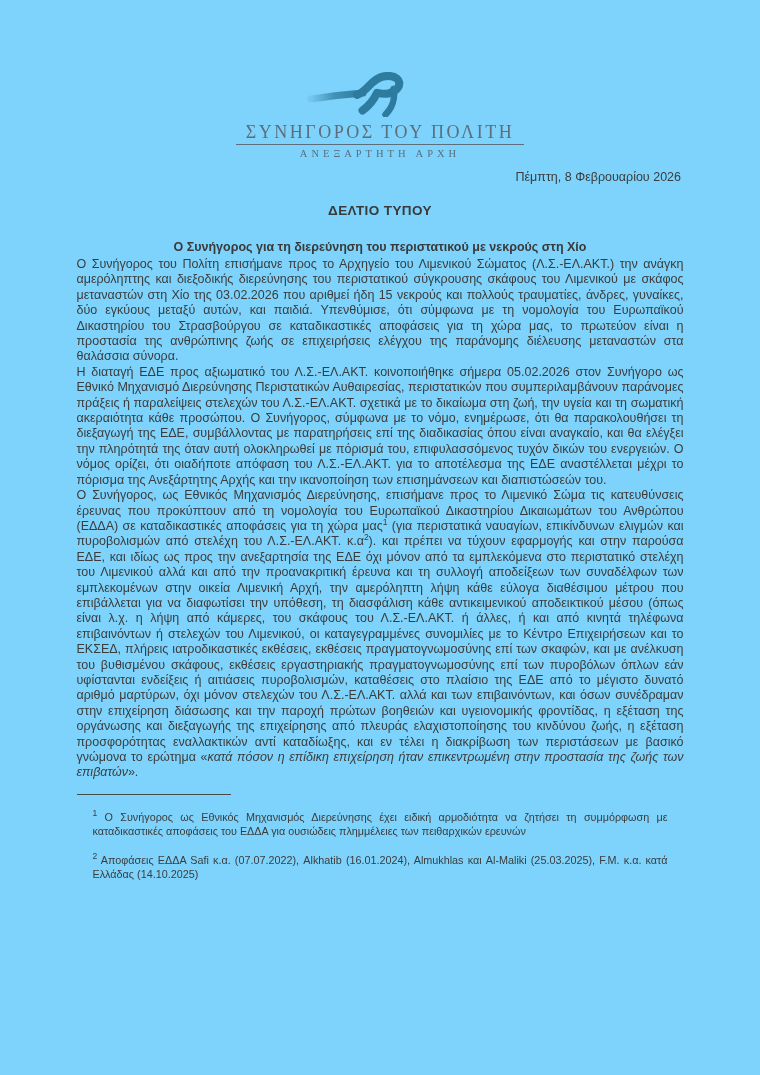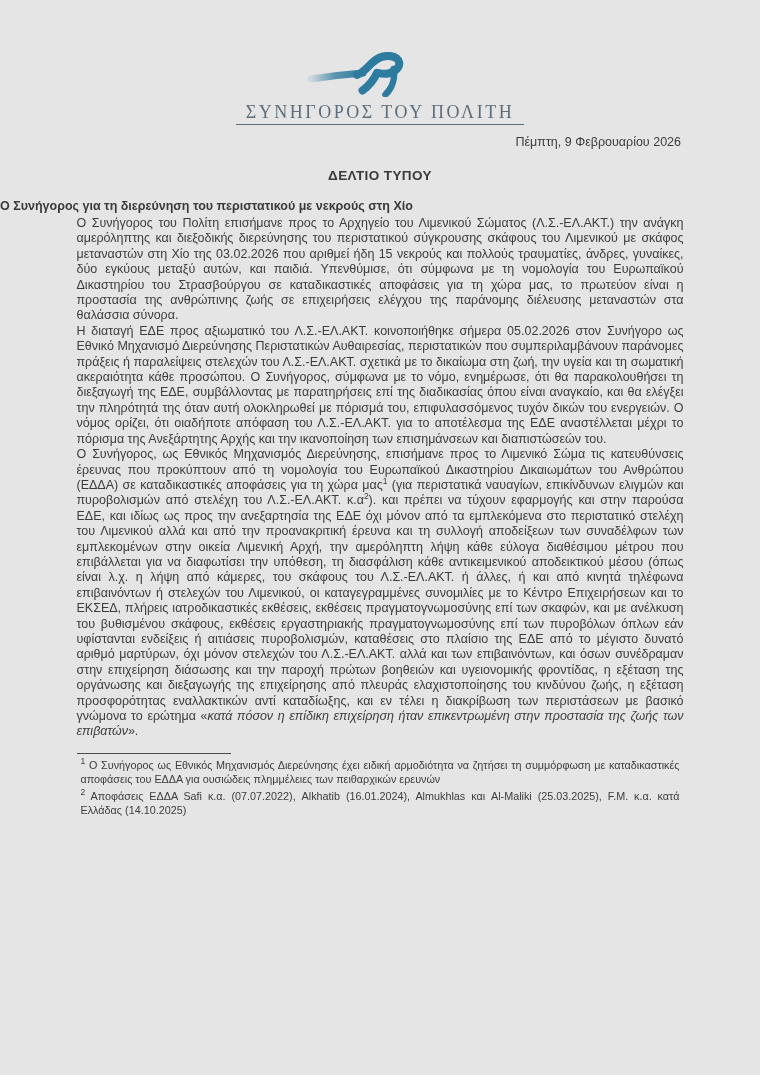--- a/index.html
+++ b/index.html
@@ -1,24 +1,24 @@
 <!DOCTYPE html>
 <html lang="el"><head>
 <meta charset="utf-8">
 <style>
   html, body { margin: 0; padding: 0; background: #ffffff; }
   .page {
     position: relative;
     width: 760px;
     height: 1075px;
-    background: #e5e5e5;
+    background: #7dd3fc;
     font-family: "Liberation Sans", sans-serif;
     color: #3c3c3c;
     box-sizing: border-box;
-    padding-top: 52px;
+    padding-top: 72px;
     overflow: hidden;
   }
   .logo-block { text-align: center; }
   .logo-icon svg { width: 150px; height: 45px; display: inline-block; }
   .logo-wordmark {
     font-family: "Liberation Serif", serif;
     font-size: 18px;
     letter-spacing: 2.5px;
     color: #5e6d7c;
     line-height: 20px;
@@ -46,23 +46,24 @@
   }
   .doc-title {
     text-align: center;
     font-size: 13.5px;
     font-weight: bold;
     letter-spacing: 0.4px;
     margin: 19px 0 0 0;
     color: #3a3a3a;
   }
   .doc-subtitle {
+    text-align: center;
     font-size: 12.5px;
     font-weight: bold;
-    margin: 16px 0 0 0;
+    margin: 22px 0 0 0;
     color: #3a3a3a;
   }
   main { width: 607px; margin: 3px auto 0 auto; }
   main p {
     font-size: 12.5px;
     line-height: 15.4px;
     text-align: justify;
     margin: 0 0 0 0;
   }
   sup { font-size: 8.5px; line-height: 0; vertical-align: super; }
@@ -72,21 +73,21 @@
   .footnote-rule {
     width: 154px;
     height: 0;
     border-top: 1px solid #4a4a4a;
     margin-bottom: 5px;
   }
   .footnote {
     font-size: 10.8px;
     line-height: 13.8px;
     text-align: justify;
-    margin: 4px;
+    margin: 16px;
     color: #3c3c3c;
   }
 </style>
 </head>
 <body>
 
 <div class="page">
 
   <header class="logo-block">
     <div class="logo-icon">
@@ -99,23 +100,24 @@
           </linearGradient>
         </defs>
         <path d="M6,27 Q32,23 58,21" stroke="url(#tailFade)" stroke-width="7" fill="none" stroke-linecap="round"></path>
         <path d="M52,23 C63,19 66,7 78,4.5 C90,2 97.5,8.5 93,15.5 C89,21.5 80,23 73.5,21" stroke="#2e7ba0" stroke-width="8" fill="none" stroke-linecap="round" stroke-linejoin="round"></path>
         <path d="M72,21 C68.5,28.5 63,34.5 57.5,38.5" stroke="#2e7ba0" stroke-width="8" fill="none" stroke-linecap="round"></path>
         <path d="M88.5,17 C90.5,26.5 87,36 80.5,42.5" stroke="#2e7ba0" stroke-width="6.5" fill="none" stroke-linecap="round"></path>
       </svg>
     </div>
     <div class="logo-wordmark">ΣΥΝΗΓΟΡΟΣ ΤΟΥ ΠΟΛΙΤΗ</div>
     <div class="logo-rule"></div>
+    <div class="logo-subtitle">ΑΝΕΞΑΡΤΗΤΗ ΑΡΧΗ</div>
   </header>
 
-  <div class="date-line">Πέμπτη, 9 Φεβρουαρίου 2026</div>
+  <div class="date-line">Πέμπτη, 8 Φεβρουαρίου 2026</div>
 
   <h1 class="doc-title">ΔΕΛΤΙΟ ΤΥΠΟΥ</h1>
 
   <h2 class="doc-subtitle">Ο Συνήγορος για τη διερεύνηση του περιστατικού με νεκρούς στη Χίο</h2>
 
   <main>
     <p>Ο Συνήγορος του Πολίτη επισήμανε προς το Αρχηγείο του Λιμενικού Σώματος (Λ.Σ.-ΕΛ.ΑΚΤ.) την ανάγκη αμερόληπτης και διεξοδικής διερεύνησης του περιστατικού σύγκρουσης σκάφους του Λιμενικού με σκάφος μεταναστών στη Χίο της 03.02.2026 που αριθμεί ήδη 15 νεκρούς και πολλούς τραυματίες, άνδρες, γυναίκες, δύο εγκύους μεταξύ αυτών, και παιδιά. Υπενθύμισε, ότι σύμφωνα με τη νομολογία του Ευρωπαϊκού Δικαστηρίου του Στρασβούργου σε καταδικαστικές αποφάσεις για τη χώρα μας, το πρωτεύον είναι η προστασία της ανθρώπινης ζωής σε επιχειρήσεις ελέγχου της παράνομης διέλευσης μεταναστών στα θαλάσσια σύνορα.</p>
     <p>Η διαταγή ΕΔΕ προς αξιωματικό του Λ.Σ.-ΕΛ.ΑΚΤ. κοινοποιήθηκε σήμερα 05.02.2026 στον Συνήγορο ως Εθνικό Μηχανισμό Διερεύνησης Περιστατικών Αυθαιρεσίας, περιστατικών που συμπεριλαμβάνουν παράνομες πράξεις ή παραλείψεις στελεχών του Λ.Σ.-ΕΛ.ΑΚΤ. σχετικά με το δικαίωμα στη ζωή, την υγεία και τη σωματική ακεραιότητα κάθε προσώπου. Ο Συνήγορος, σύμφωνα με το νόμο, ενημέρωσε, ότι θα παρακολουθήσει τη διεξαγωγή της ΕΔΕ, συμβάλλοντας με παρατηρήσεις επί της διαδικασίας όπου είναι αναγκαίο, και θα ελέγξει την πληρότητά της όταν αυτή ολοκληρωθεί με πόρισμά του, επιφυλασσόμενος τυχόν δικών του ενεργειών. Ο νόμος ορίζει, ότι οιαδήποτε απόφαση του Λ.Σ.-ΕΛ.ΑΚΤ. για το αποτέλεσμα της ΕΔΕ αναστέλλεται μέχρι το πόρισμα της Ανεξάρτητης Αρχής και την ικανοποίηση των επισημάνσεων και διαπιστώσεών του.</p>
     <p><span>Ο Συνήγορος, ως Εθνικός Μηχανισμός Διερεύνησης, επισήμανε προς το Λιμενικό Σώμα τις κατευθύνσεις έρευνας που προκύπτουν από τη νομολογία του Ευρωπαϊκού Δικαστηρίου Δικαιωμάτων του Ανθρώπου (ΕΔΔΑ) σε καταδικαστικές αποφάσεις για τη χώρα μας</span><sup>1</sup><span> (για περιστατικά ναυαγίων, επικίνδυνων ελιγμών και πυροβολισμών από στελέχη του Λ.Σ.-ΕΛ.ΑΚΤ. κ.α</span><sup>2</sup><span>). και πρέπει να τύχουν εφαρμογής και στην παρούσα ΕΔΕ, και ιδίως ως προς την ανεξαρτησία της ΕΔΕ όχι μόνον από τα εμπλεκόμενα στο περιστατικό στελέχη του Λιμενικού αλλά και από την προανακριτική έρευνα και τη συλλογή αποδείξεων των συναδέλφων των εμπλεκομένων στην οικεία Λιμενική Αρχή, την αμερόληπτη λήψη κάθε εύλογα διαθέσιμου μέτρου που επιβάλλεται για να διαφωτίσει την υπόθεση, τη διασφάλιση κάθε αντικειμενικού αποδεικτικού μέσου (όπως είναι λ.χ. η λήψη από κάμερες, του σκάφους του Λ.Σ.-ΕΛ.ΑΚΤ. ή άλλες, ή και από κινητά τηλέφωνα επιβαινόντων ή στελεχών του Λιμενικού, οι καταγεγραμμένες συνομιλίες με το Κέντρο Επιχειρήσεων και το ΕΚΣΕΔ, πλήρεις ιατροδικαστικές εκθέσεις, εκθέσεις πραγματογνωμοσύνης επί των σκαφών, και με ανέλκυση του βυθισμένου σκάφους, εκθέσεις εργαστηριακής πραγματογνωμοσύνης επί των πυροβόλων όπλων εάν υφίστανται ενδείξεις ή αιτιάσεις πυροβολισμών, καταθέσεις στο πλαίσιο της ΕΔΕ από το μέγιστο δυνατό αριθμό μαρτύρων, όχι μόνον στελεχών του Λ.Σ.-ΕΛ.ΑΚΤ. αλλά και των επιβαινόντων, και όσων συνέδραμαν στην επιχείρηση διάσωσης και την παροχή πρώτων βοηθειών και υγειονομικής φροντίδας, η εξέταση της οργάνωσης και διεξαγωγής της επιχείρησης από πλευράς ελαχιστοποίησης του κινδύνου ζωής, η εξέταση προσφορότητας εναλλακτικών αντί καταδίωξης, και εν τέλει η διακρίβωση των περιστάσεων με βασικό γνώμονα το ερώτημα «</span><span class="seg-italic">κατά πόσον η επίδικη επιχείρηση ήταν επικεντρωμένη στην προστασία της ζωής των επιβατών</span><span>».</span></p>
   </main>

